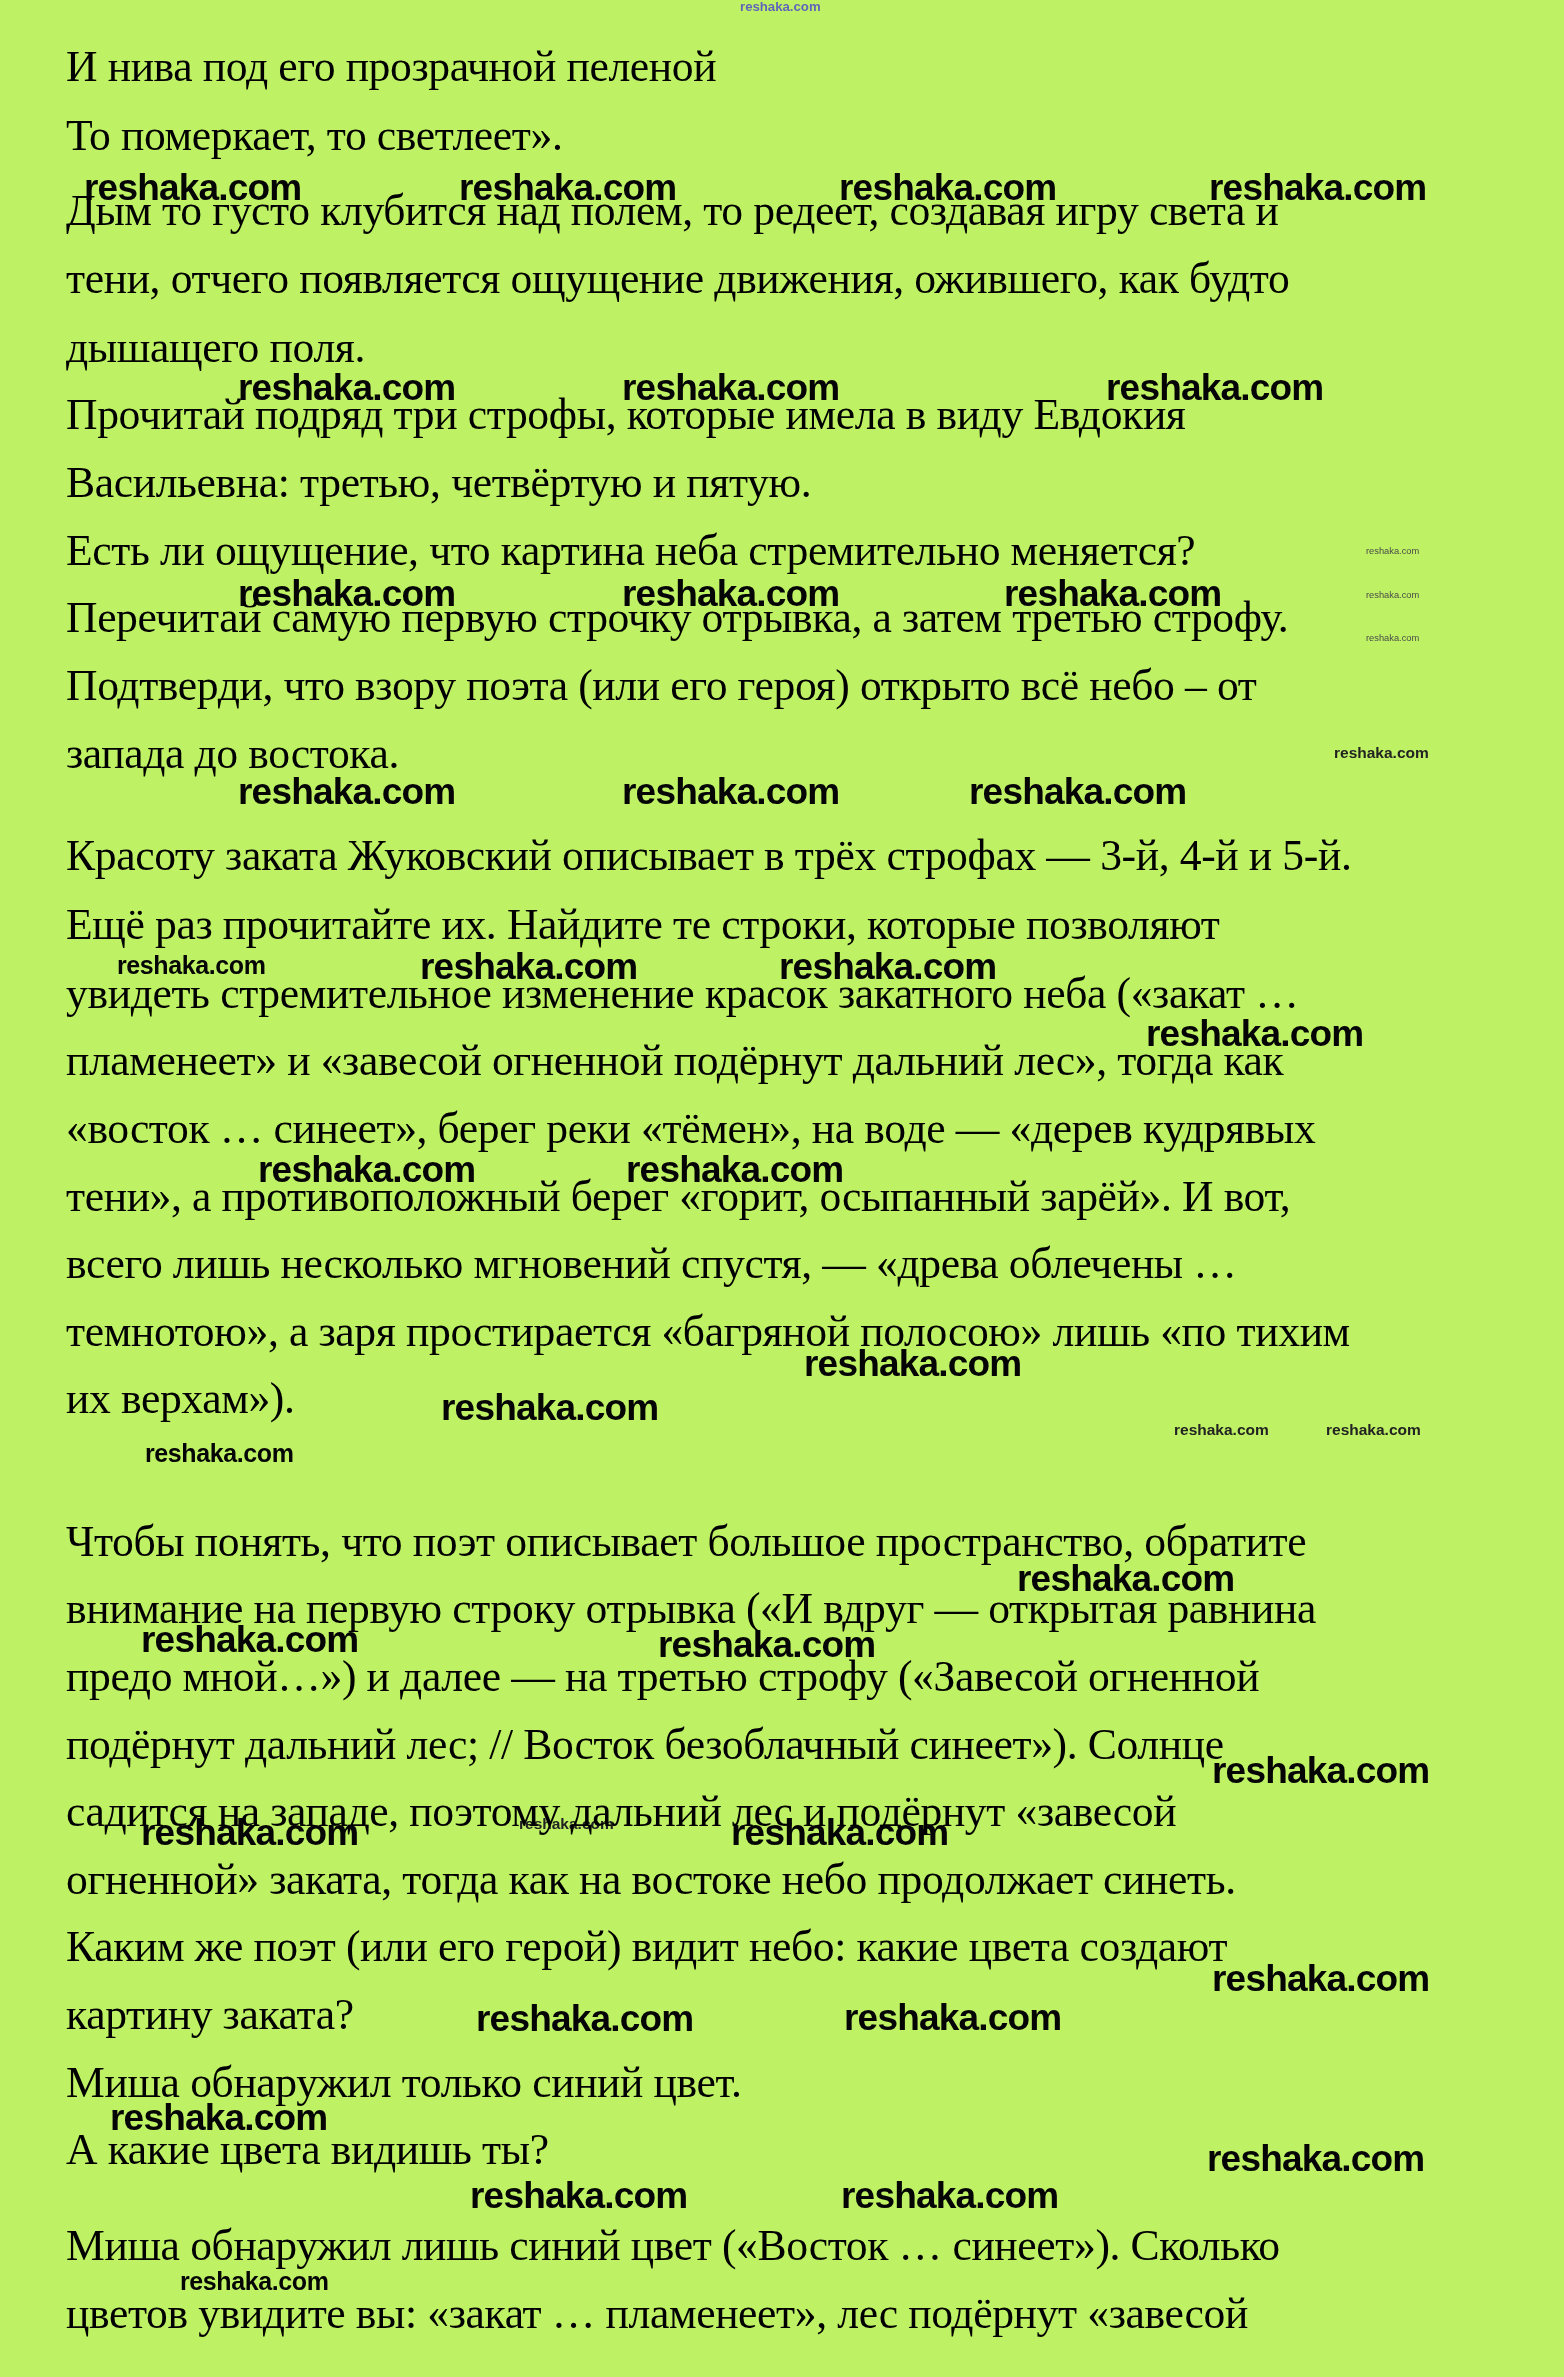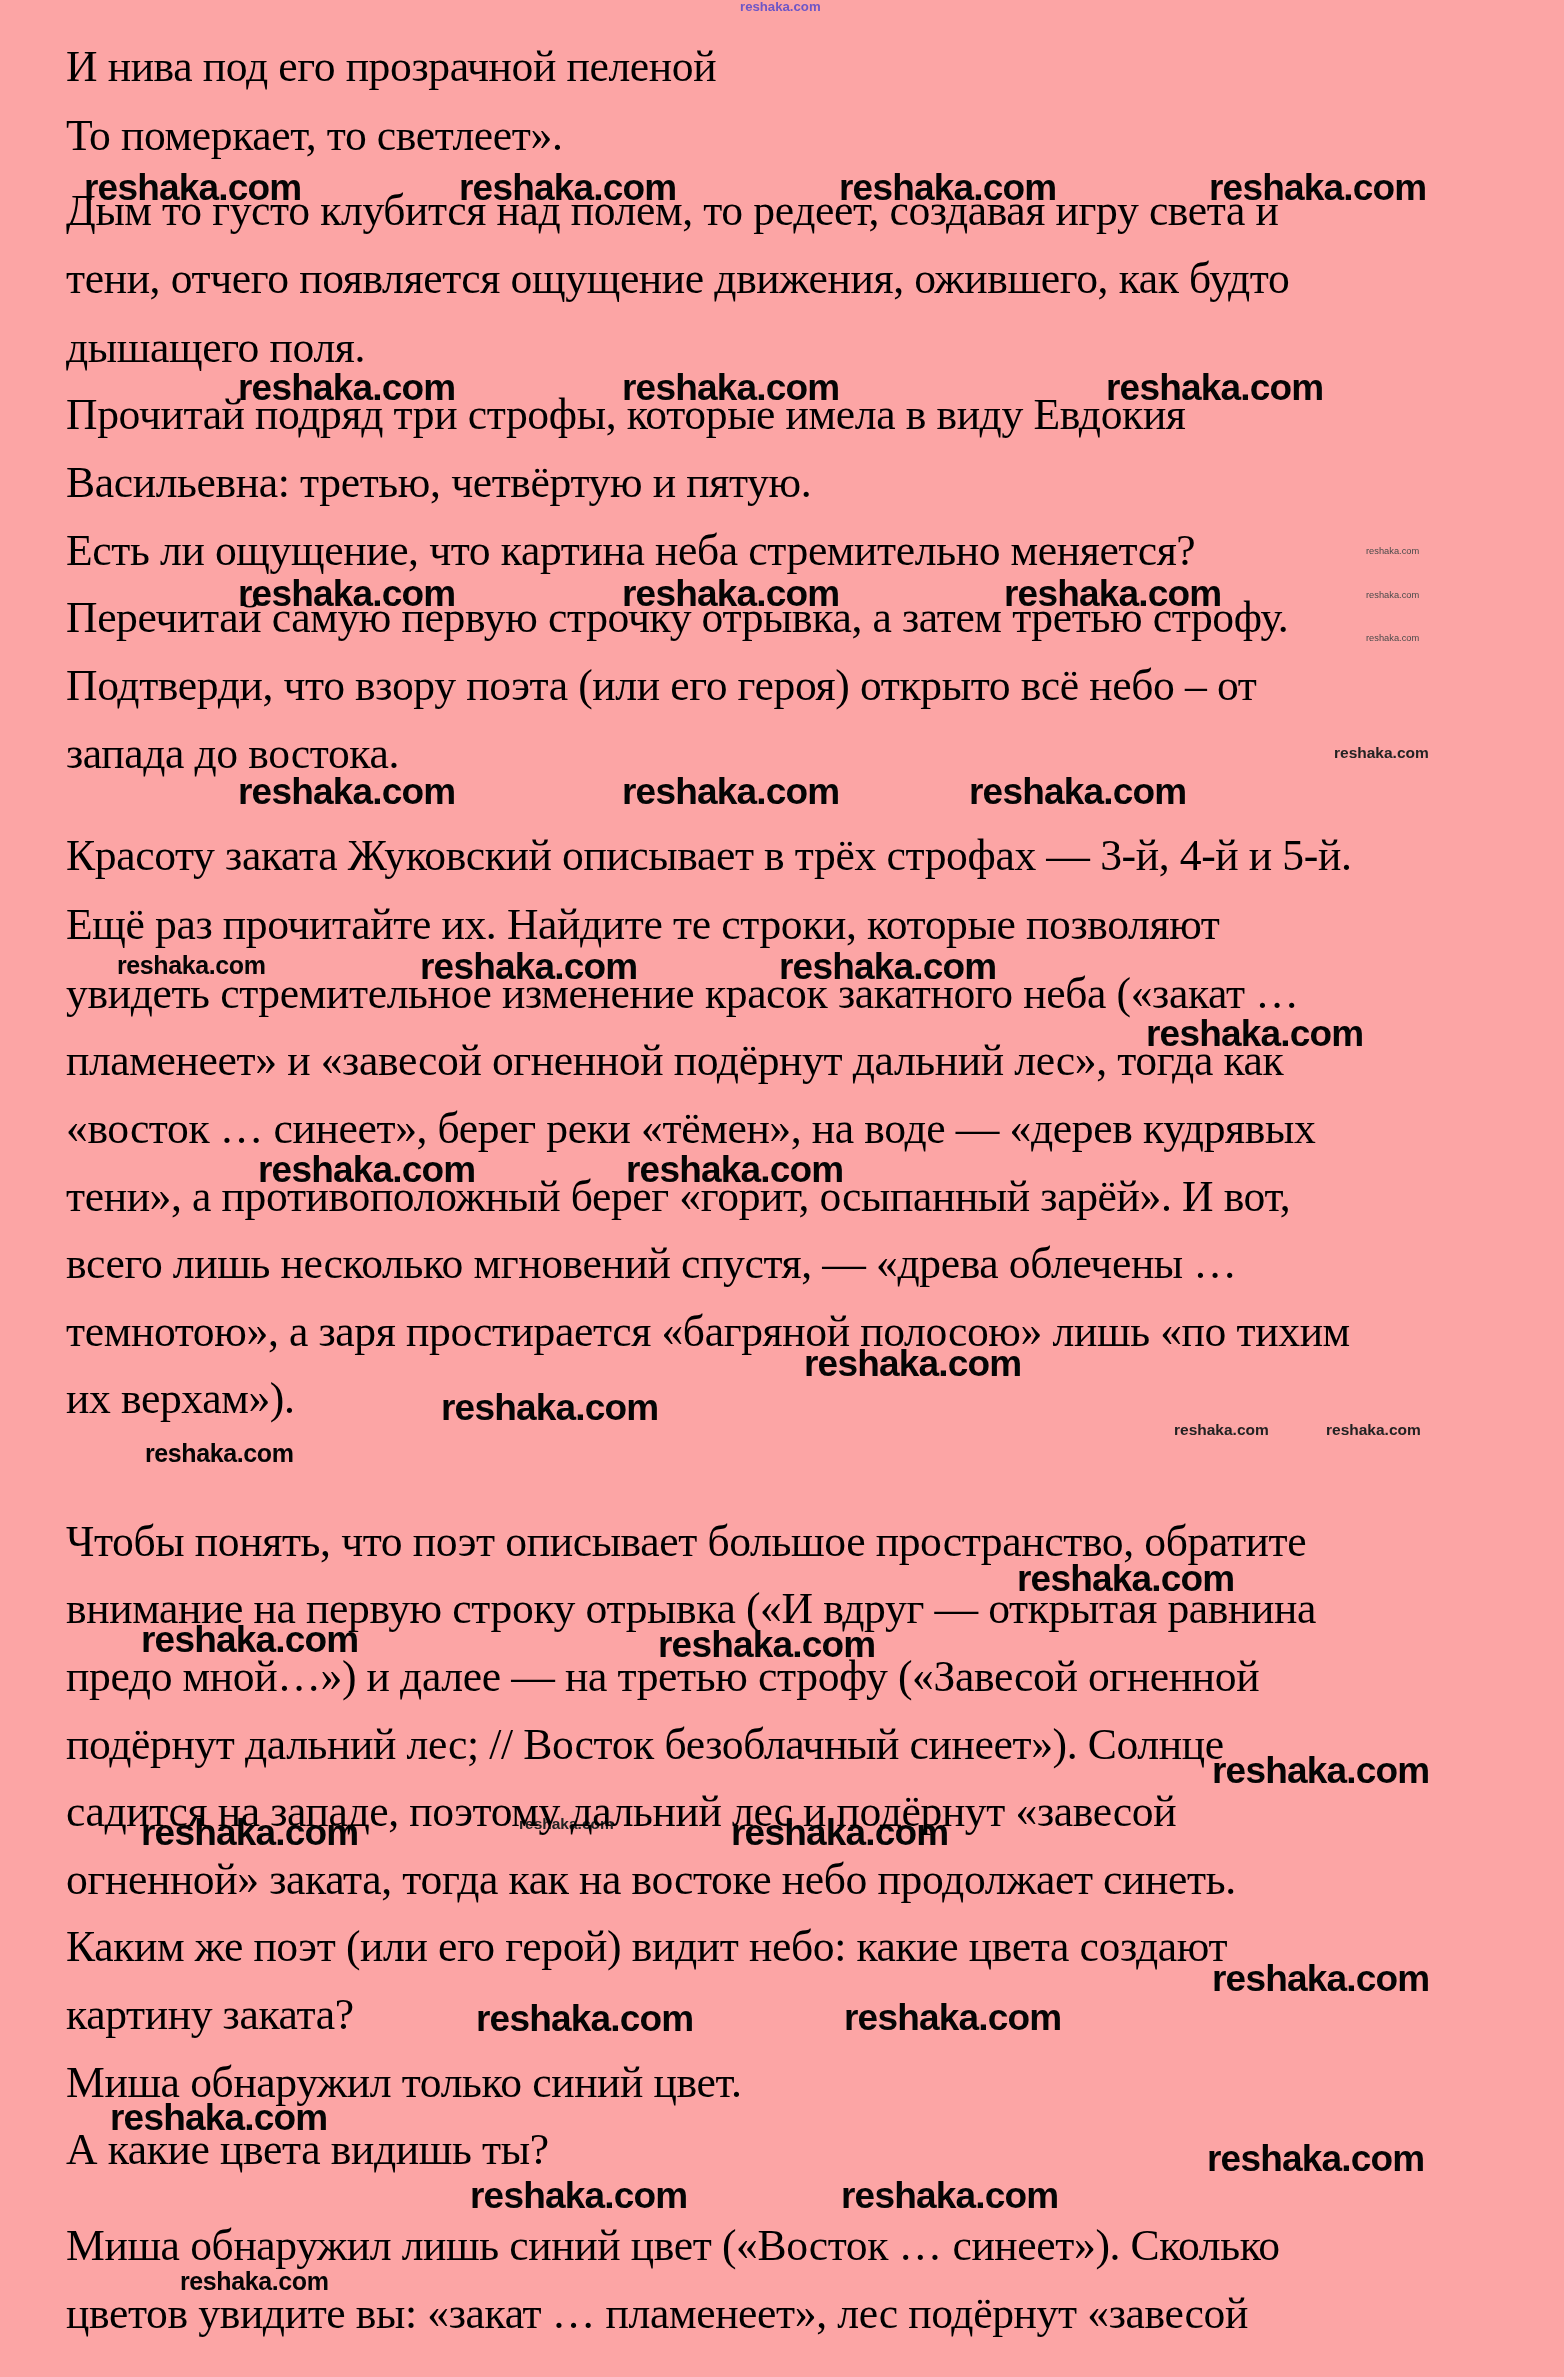--- a/index.html
+++ b/index.html
@@ -38,21 +38,21 @@
   }
   .wm.big    { font-size: 37px; letter-spacing: -0.8px; color: #050505; }
   .wm.medium { font-size: 25px; letter-spacing: -0.4px; color: #050505; }
   .wm.msmall { font-size: 15.5px; color: #222222; }
   .wm.small  { font-size: 9.3px; color: #4a4a4a; font-weight: 400; }
   .wm.blue   { font-size: 13.2px; color: #4b43cf; opacity: 0.8; }
 </style>
 </head>
 <body>
 
-<div id="page" style="width: 1565px; height: 2377px; background: #fca5a5;">
+<div id="page" style="width: 1565px; height: 2377px; background: #bef264;">
   <div id="wm-layer">
       <div class="wm blue" style="left: 740px; top: -0.8px;">reshaka.com</div>
       <div class="wm big" style="left: 84px; top: 167px;">reshaka.com</div>
       <div class="wm big" style="left: 459px; top: 167px;">reshaka.com</div>
       <div class="wm big" style="left: 839px; top: 167px;">reshaka.com</div>
       <div class="wm big" style="left: 1209px; top: 167px;">reshaka.com</div>
       <div class="wm big" style="left: 238px; top: 367px;">reshaka.com</div>
       <div class="wm big" style="left: 622px; top: 367px;">reshaka.com</div>
       <div class="wm big" style="left: 1106px; top: 367px;">reshaka.com</div>
       <div class="wm small" style="left: 1366px; top: 546px;">reshaka.com</div>

